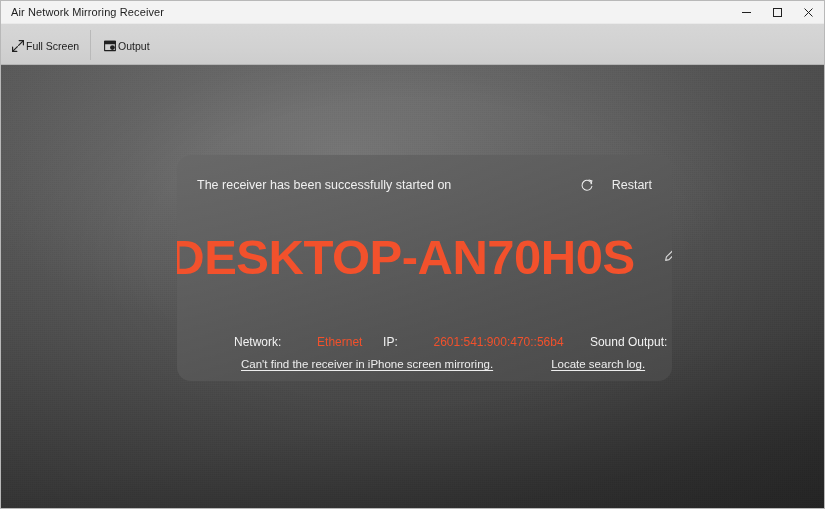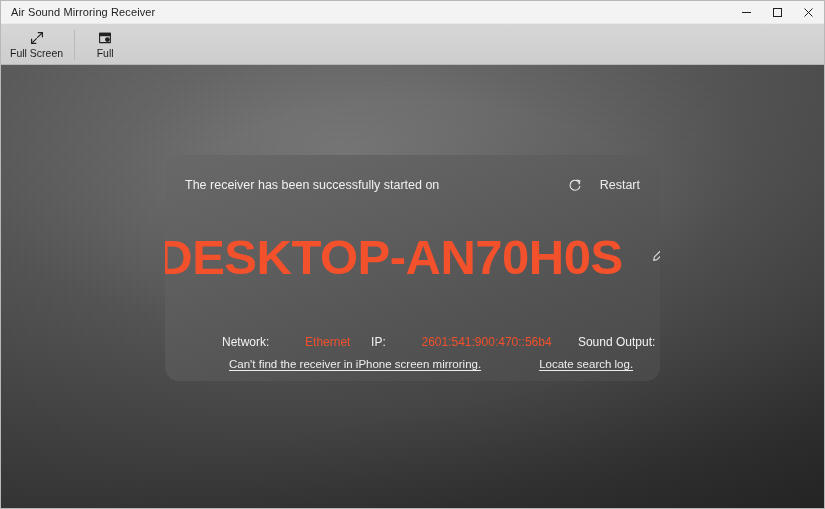--- a/index.html
+++ b/index.html
@@ -63,21 +63,21 @@
     content: "";
     position: absolute;
     left: 0; right: 0; bottom: 0;
     height: 1px;
     background: #b4b4b4;
   }
   .tool-btn {
     min-width: 48px;
     height: 36px;
     display: flex;
-    flex-direction: column;
+    flex-direction: row;
     align-items: center;
     justify-content: flex-start;
     padding: 2px 5px 0 5px;
     cursor: default;
   }
   .tool-icon {
     height: 17px;
     display: flex;
     align-items: center;
     justify-content: center;
@@ -122,21 +122,21 @@
     content: "";
     position: absolute;
     inset: 0;
     pointer-events: none;
     background: radial-gradient(ellipse 80% 85% at 50% 42%, rgba(0,0,0,0) 40%, rgba(0,0,0,0.28) 100%);
   }
 
   
   .card {
     position: absolute;
-    left: 164px;
+    left: 176px;
     top: 90px;
     width: 495px;
     height: 226px;
     border-radius: 14px;
     background: linear-gradient(160deg, rgba(104,104,104,0.92) 0%, rgba(94,94,94,0.90) 35%, rgba(84,84,84,0.90) 65%, rgba(74,74,74,0.92) 100%);
     overflow: hidden;
     z-index: 2;
   }
 
   .card-head {
@@ -227,21 +227,21 @@
     margin-left: 44px;
   }
   .link-gap { display: inline-block; width: 14px; }
 </style>
 </head>
 <body>
 
 <div id="app">
 
   <div class="titlebar">
-    <div class="titlebar-title">Air Sound Mirroring Receiver</div>
+    <div class="titlebar-title">Air Network Mirroring Receiver</div>
     <div class="wincontrols">
       <div class="wincontrol">
         <span>
           <svg width="11" height="11" viewBox="0 0 11 11">
               <line x1="1" y1="5.5" x2="10" y2="5.5" stroke="currentColor" stroke-width="1"></line>
             </svg>
         </span>
       </div>
       <div class="wincontrol">
         <span>
@@ -280,21 +280,21 @@
     <div class="tool-sep"></div>
 
     <div class="tool-btn">
       <span class="tool-icon">
         <svg width="16" height="16" viewBox="0 0 16 16" fill="none" stroke="currentColor" stroke-width="1.1" stroke-linejoin="round">
           <path d="M2.6 3.4h10.8v9.2H2.6z"></path>
           <path d="M2.6 3.4h10.8v2.2H2.6z" fill="currentColor"></path>
           <circle cx="10.4" cy="9.6" r="2.4" fill="currentColor" stroke="none"></circle>
         </svg>
       </span>
-      <span class="tool-label">Full</span>
+      <span class="tool-label">Output</span>
     </div>
 
   </div>
 
   <div class="stage">
 
     <div class="card">
 
       <div class="card-head">
         <div class="status-text">The receiver has been successfully started on</div>

